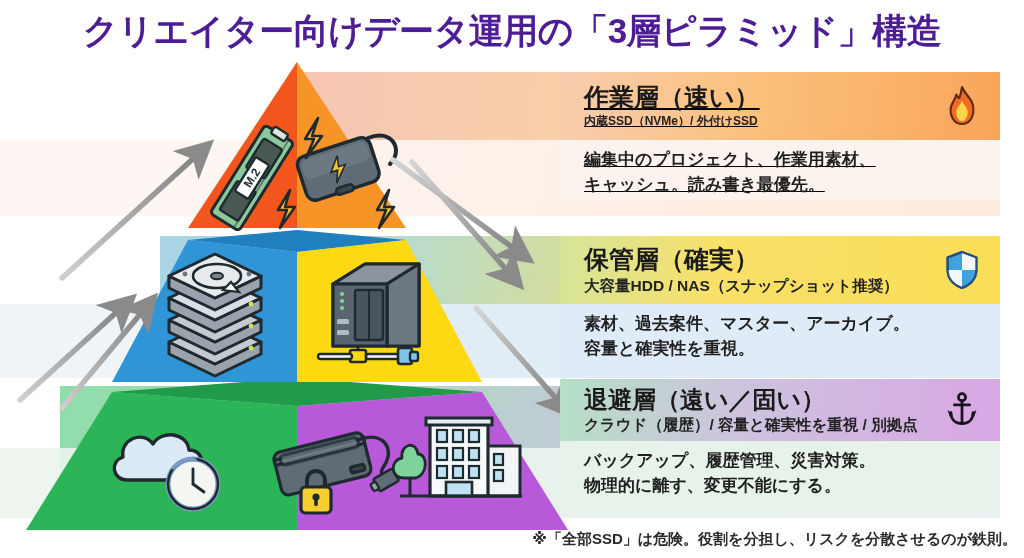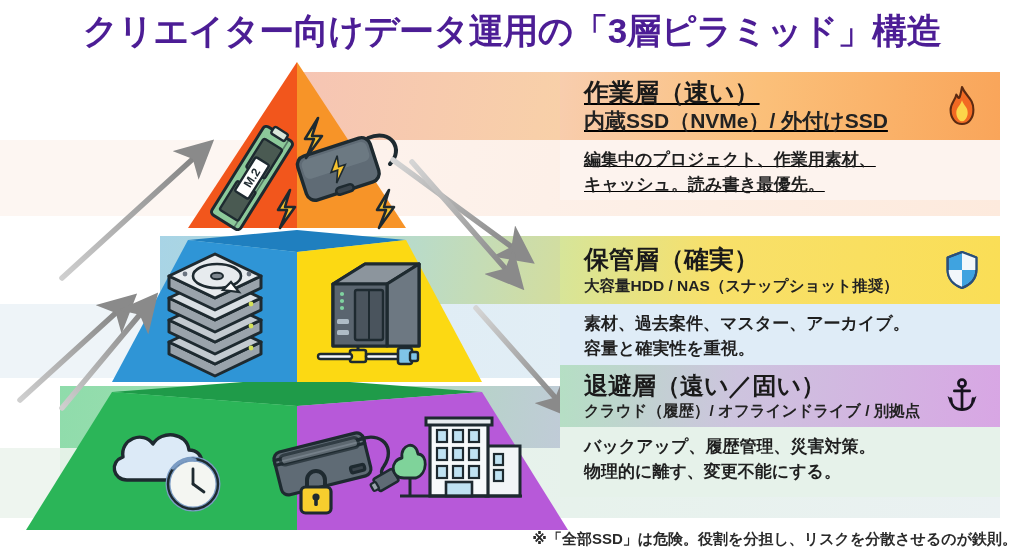--- a/index.html
+++ b/index.html
@@ -52,34 +52,34 @@
   #arrows { position:absolute; left:0; top:0; width:1024px; height:558px; z-index:12; pointer-events:none; }
 
   
   .panel { position:absolute; z-index:20; }
   .p-head {
     position:relative; display:flex; align-items:center;
     padding:6px 16px 6px 24px;
   }
   .p-head-txt { flex:1 1 auto; }
   .p-title { font-size:25px; font-weight:bold; color:#1a1a1a; line-height:1.15; white-space:nowrap; }
-  .p-sub { font-size:21px; font-weight:bold; color:#222; line-height:1.25; margin-top:2px; white-space:nowrap; }
+  .p-sub { font-size:12px; font-weight:bold; color:#222; line-height:1.25; margin-top:2px; white-space:nowrap; }
   .p-icon { flex:0 0 auto; width:44px; height:44px; display:flex; align-items:center; justify-content:center; margin-left:6px; }
   .p-body { padding:8px 16px 8px 24px; }
   .p-body p { font-size:17px; font-weight:bold; color:#1f1f1f; line-height:1.45; white-space:nowrap; }
 
   #panel1 { left:560px; top:72px;  width:440px;text-decoration:underline; }
   #panel1 .p-head { height:68px; background:linear-gradient(95deg,#f8cdae 0%,#fbc07a 45%,#f9a55a 100%); }
   #panel1 .p-body { height:60px; background:#fdf3ee; }
 
   #panel2 { left:560px; top:236px; width:440px; }
   #panel2 .p-head { height:68px; background:linear-gradient(95deg,#d6e59a 0%,#f8e06a 35%,#fade56 100%); }
   #panel2 .p-body { height:74px; background:#dfecf7; }
 
-  #panel3 { left:560px; top:365px; width:440px; }
+  #panel3 { left:560px; top:379px; width:440px; }
   #panel3 .p-head { height:62px; background:linear-gradient(95deg,#b5dfc4 0%,#cdc4de 40%,#d8a6e4 100%); }
   #panel3 .p-body { height:70px; background:#e6f2ea; }
 
   #panel3 .p-title { font-size:24px; }
   #panel3 .p-sub  { font-size:15.5px; }
   #panel2 .p-sub  { font-size:15.5px; }
 
   
   #footnote {
     position:absolute; left:12px; top:524px; width:1005px; height:30px;
@@ -326,21 +326,21 @@
     <div class="p-body">
       <p>素材、過去案件、マスター、アーカイブ。</p>
       <p>容量と確実性を重視。</p>
     </div>
   </div>
 
   <div class="panel" id="panel3">
     <div class="p-head">
       <div class="p-head-txt">
         <div class="p-title">退避層（遠い／固い）</div>
-        <div class="p-sub">クラウド（履歴）/ オフラインドライブ / 別拠点</div>
+        <div class="p-sub">クラウド（履歴）/ 容量と確実性を重視 / 別拠点</div>
       </div>
       <div class="p-icon">
         <svg viewBox="0 0 40 44" width="34" height="38">
           <g fill="none" stroke="#17131f" stroke-width="3.2" stroke-linecap="round" stroke-linejoin="round">
             <circle cx="20" cy="7" r="4.2"></circle>
             <line x1="20" y1="11" x2="20" y2="37"></line>
             <line x1="11" y1="16" x2="29" y2="16"></line>
             <path d="M7,25 C7,34 13,38 20,38 C27,38 33,34 33,25"></path>
           </g>
           <path d="M7,25 L3,22 L6,31 Z" fill="#17131f"></path>

